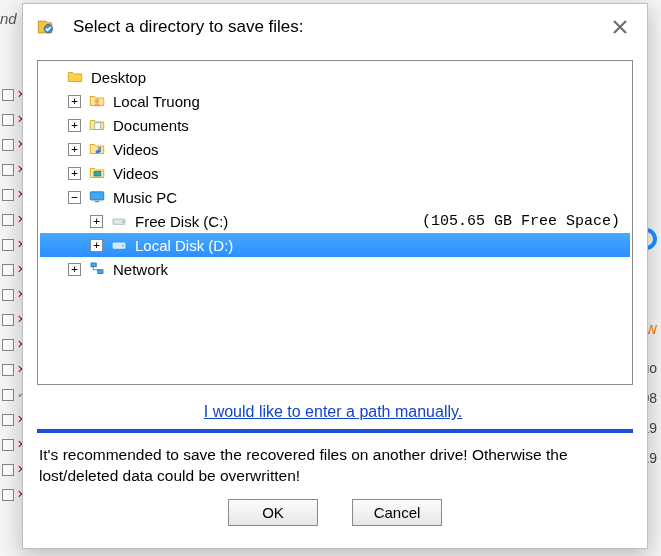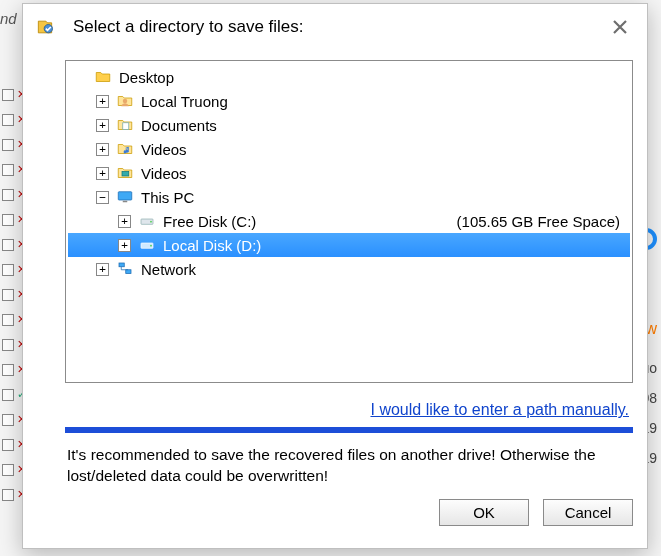--- a/index.html
+++ b/index.html
@@ -82,21 +82,20 @@
     cursor: pointer;
   }
   .dlg-close svg { width: 18px; height: 18px; stroke:#6e6e6e; stroke-width:2.2; }
 
   .dlg-body {
     flex: 1;
     padding: 12px 14px 10px 14px;
     display:flex;
     flex-direction:column;
     min-height:0;
-    margin-left:28px;
   }
 
   .tree-box {
     border: 1.5px solid #8b8b8b;
     height: 340px;
     overflow: auto;
     padding: 4px 2px;
     font-size: 15px;
   }
 
@@ -129,45 +128,46 @@
   .ticon {
     width: 20px; height: 20px;
     display:inline-flex;
     align-items:center;justify-content:center;
     margin-right: 6px;
   }
   .tree-label { }
   .tree-free {
     margin-left: auto;
     padding-left: 40px;
+    font-family: Liberation Mono, monospace;
   }
 
   .manual-link-row{
-    text-align:right;
+    text-align:center;
     padding: 18px 4px 8px 0;
-    border-bottom: 6px solid #1d4ed8;
+    border-bottom: 4px solid #1d4ed8;
   }
   .manual-link{
     color:#1044cc;
     text-decoration: underline;
     font-size: 16px;
     cursor:pointer;
   }
 
   .warning {
     color:#000000;
     font-size: 15.5px;
     padding: 12px 2px 4px 2px;
     line-height: 1.35;
   }
 
   .button-row{
     display:flex;
-    justify-content:flex-end;
-    gap: 14px;
+    justify-content:center;
+    gap: 34px;
     padding: 8px 0 12px 0;
   }
   .btn{
     min-width: 90px;
     padding: 4px 20px;
     border:1px solid #8a8a8a;
     background: linear-gradient(#fdfdfd,#e6e6e6);
     font-size: 15px;
     cursor:pointer;
   }
@@ -364,21 +364,21 @@
         </div>
         <div class="tree-row selectable">
           <span class="tree-indent" style="width: 28px;"></span>
           <span class="expander">−</span>
           <span class="ticon">
             <svg width="20" height="18" viewBox="0 0 24 24">
               <rect x="3" y="5" width="18" height="11" rx="1" fill="#3fa9f5" stroke="#1b6bb3"></rect>
               <rect x="9" y="17" width="6" height="2" fill="#888"></rect>
             </svg>
           </span>
-          <span class="tree-label">This PC</span>
+          <span class="tree-label">Music PC</span>
         </div>
         <div class="tree-row selectable">
           <span class="tree-indent" style="width: 50px;"></span>
           <span class="expander">+</span>
           <span class="ticon">
             <svg width="20" height="16" viewBox="0 0 24 24">
               <rect x="3" y="9" width="18" height="8" rx="1" fill="#dfe6ec" stroke="#8aa"></rect>
               <circle cx="18" cy="13" r="1.3" fill="#4bd04b"></circle>
             </svg>
           </span>

